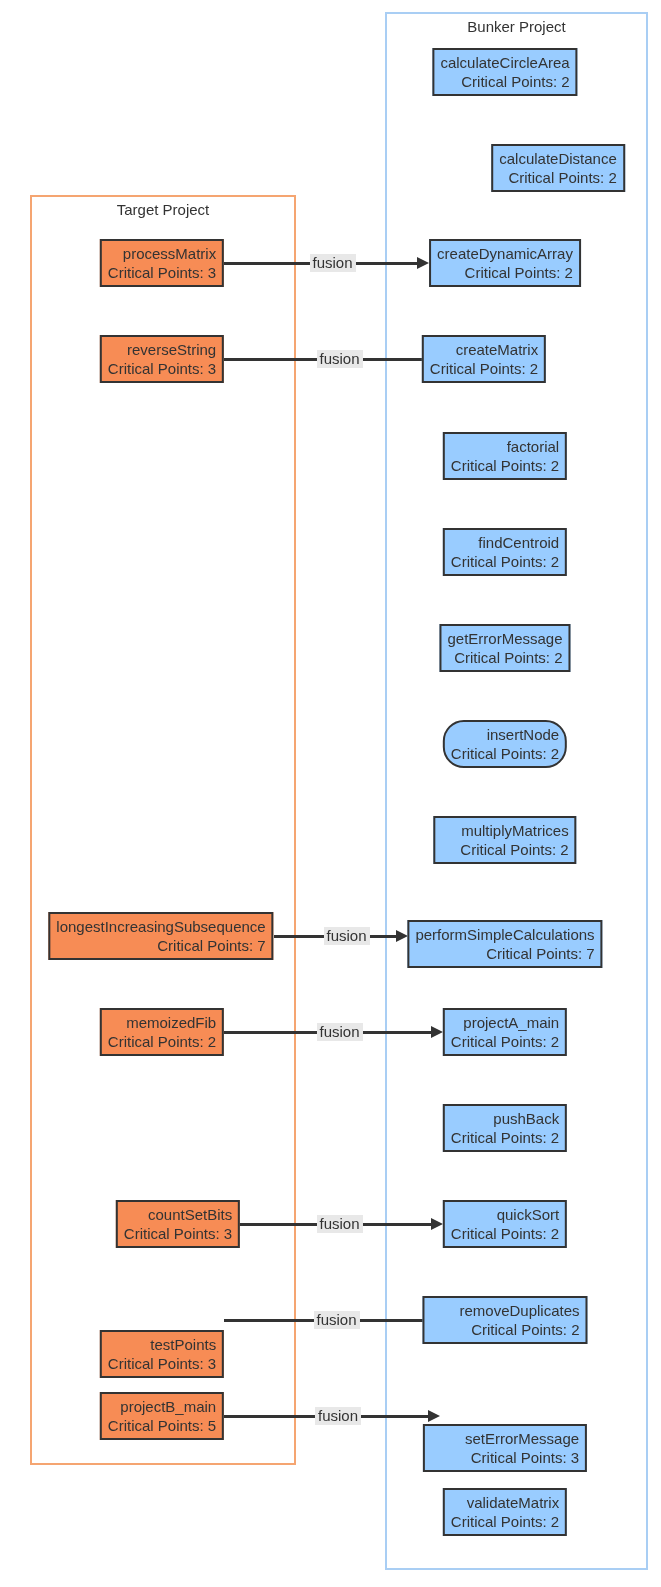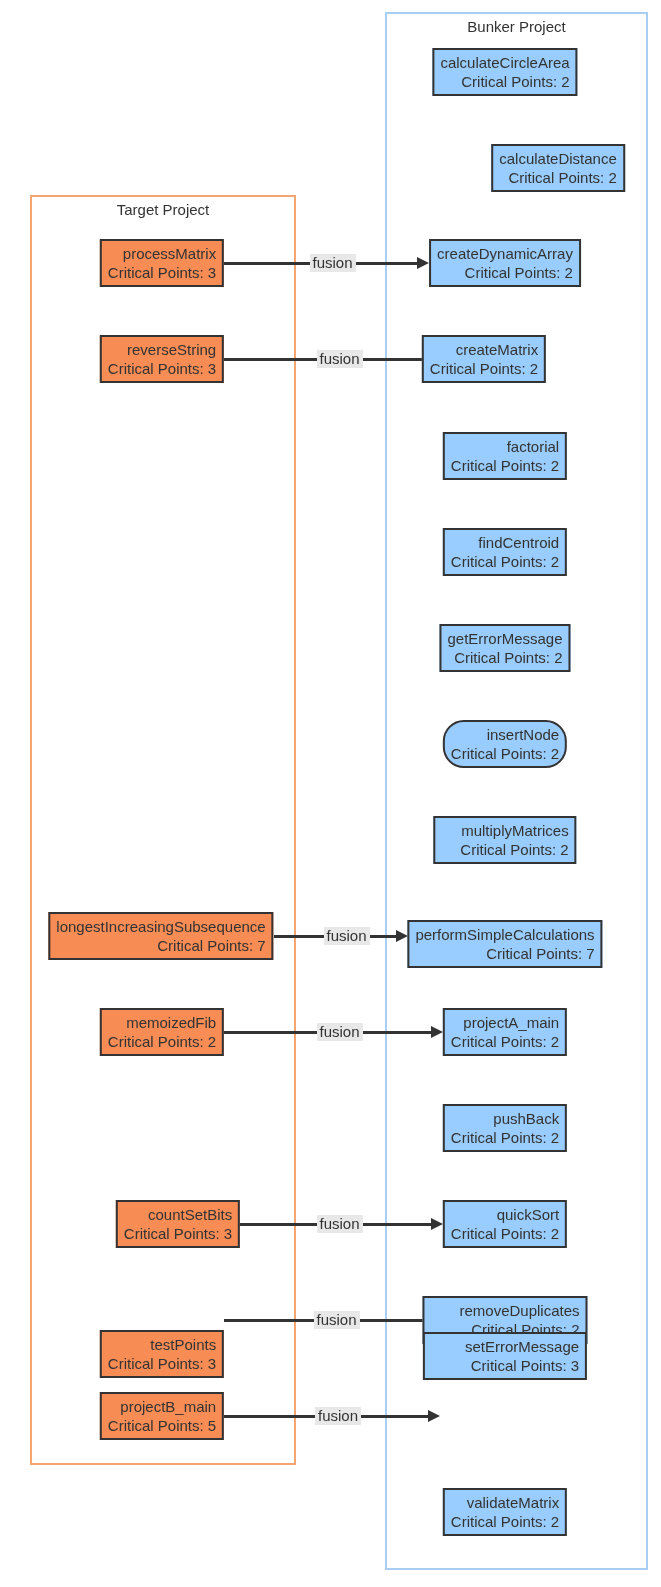--- a/index.html
+++ b/index.html
@@ -186,21 +186,21 @@
         <div>Critical Points: 2</div>
       </div>
       <div class="node bunker" style="left: 505px; top: 1224px;">
         <div>quickSort</div>
         <div>Critical Points: 2</div>
       </div>
       <div class="node bunker" style="left: 505px; top: 1320px; padding-left: 35px;">
         <div>removeDuplicates</div>
         <div>Critical Points: 2</div>
       </div>
-      <div class="node bunker" style="left: 505px; top: 1356px; padding-left: 40px;">
+      <div class="node bunker" style="left: 505px; top: 1448px; padding-left: 40px;">
         <div>setErrorMessage</div>
         <div>Critical Points: 3</div>
       </div>
       <div class="node bunker" style="left: 505px; top: 1512px;">
         <div>validateMatrix</div>
         <div>Critical Points: 2</div>
       </div>
     </div>
 </div>
 

